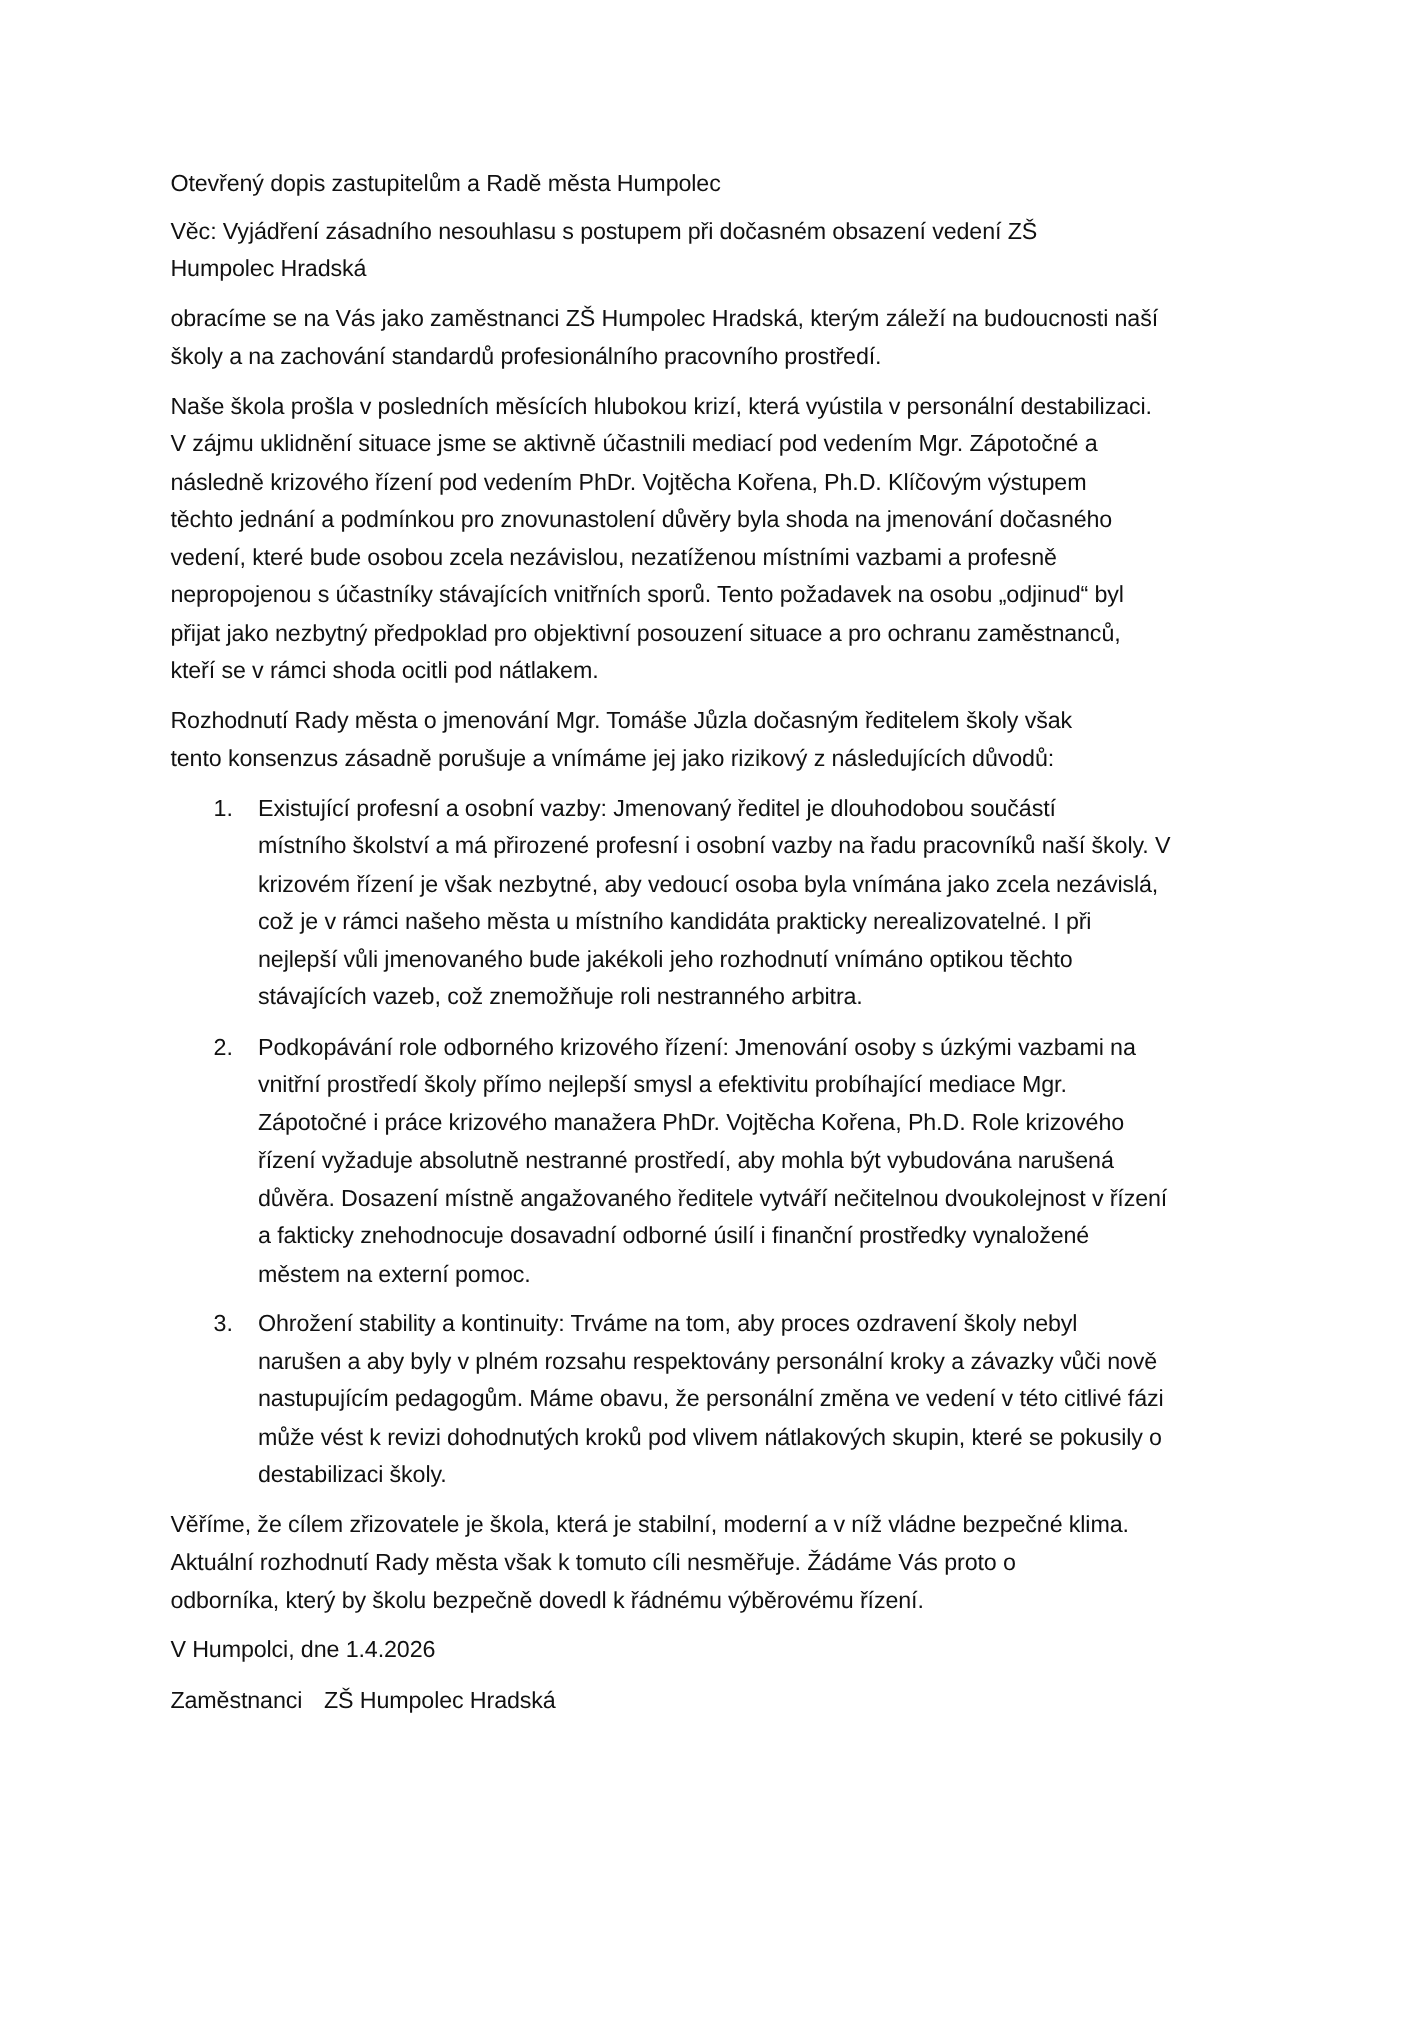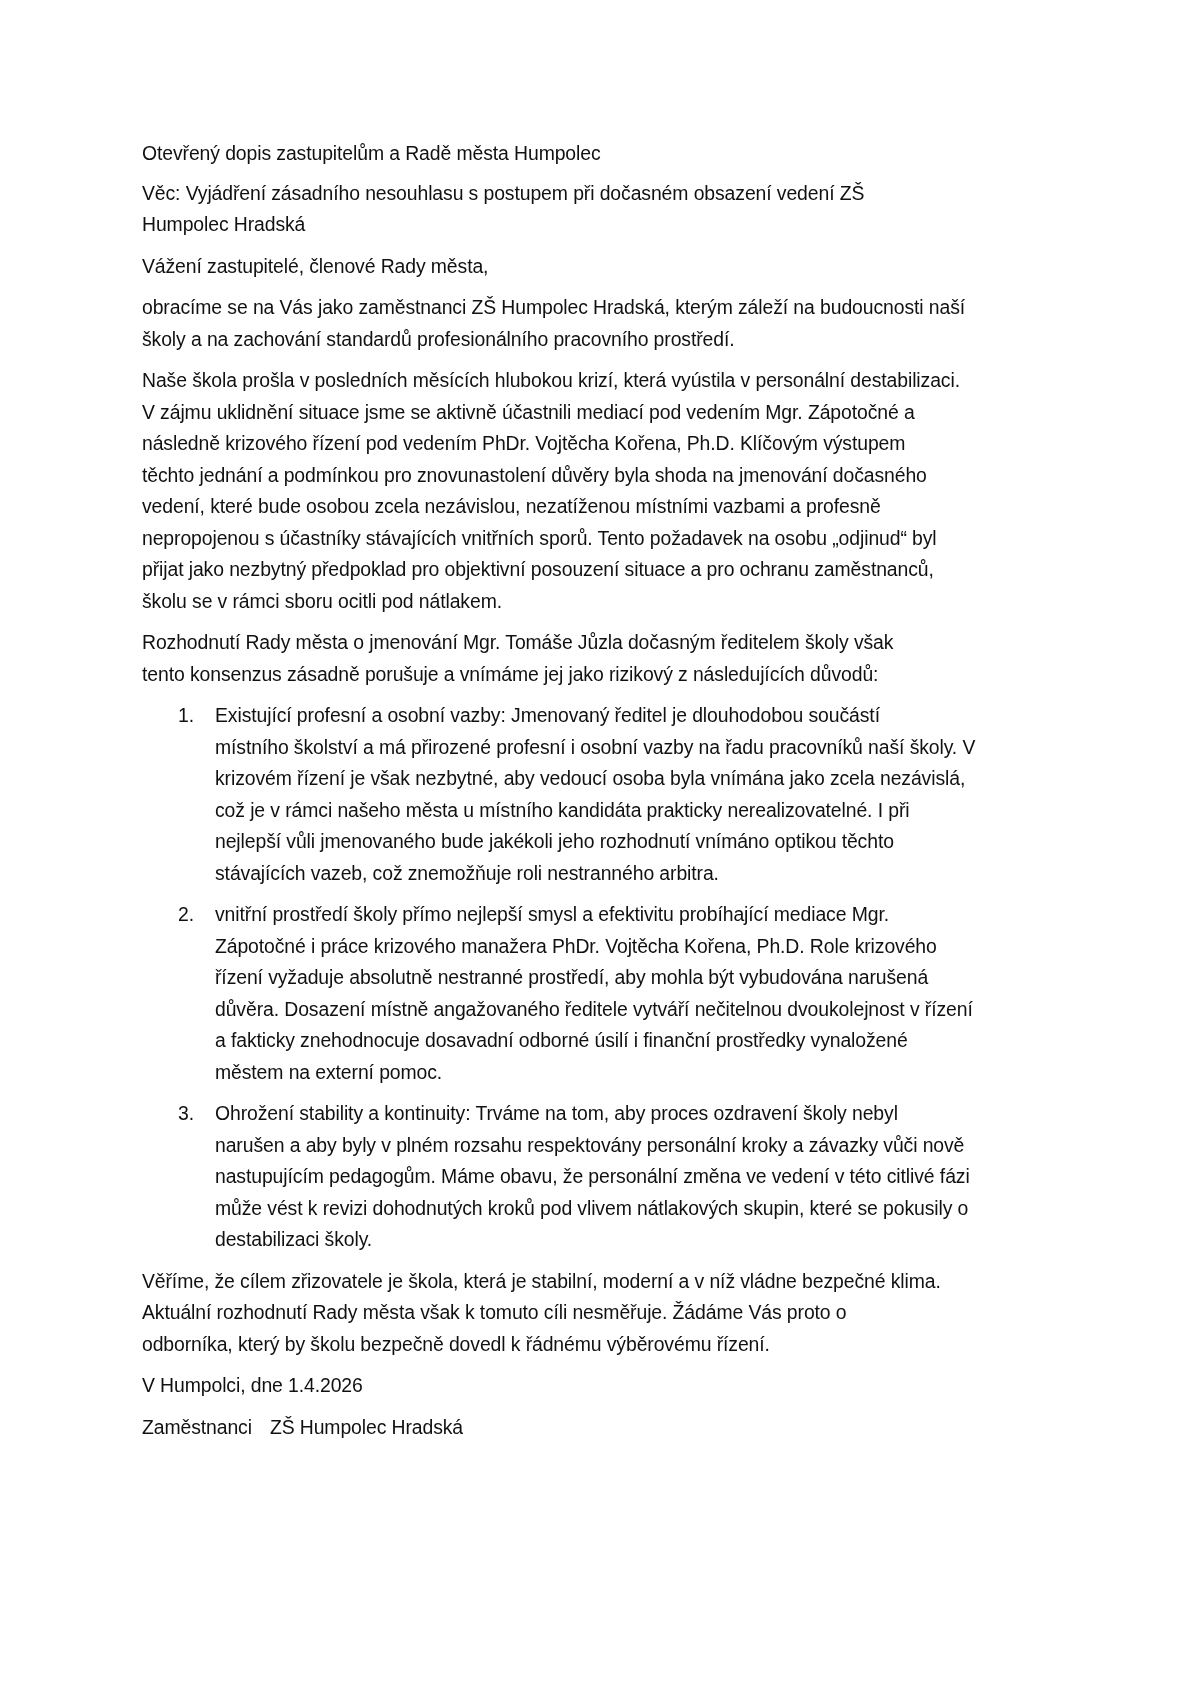--- a/index.html
+++ b/index.html
@@ -49,57 +49,55 @@
 
   <p class="para title bold">
     <span class="line">Otevřený dopis zastupitelům a Radě města Humpolec</span>
   </p>
 
   <p class="para subject bold">
     <span class="line">Věc: Vyjádření zásadního nesouhlasu s postupem při dočasném obsazení vedení ZŠ</span>
     <span class="line">Humpolec Hradská</span>
   </p>
 
-  <p class="para">
-    <span class="line">Vážení zastupitelé, členové Rady města,</span>
-  </p>
 
   <p class="para">
     <span class="line">obracíme se na Vás jako zaměstnanci ZŠ Humpolec Hradská, kterým záleží na budoucnosti naší</span>
     <span class="line">školy a na zachování standardů profesionálního pracovního prostředí.</span>
   </p>
 
   <p class="para">
     <span class="line">Naše škola prošla v posledních měsících hlubokou krizí, která vyústila v personální destabilizaci.</span>
     <span class="line"><span>V zájmu uklidnění situace jsme se aktivně účastnili mediací pod vedením </span><span class="bold">Mgr. Zápotočné</span><span> a</span></span>
     <span class="line"><span>následně krizového řízení pod vedením </span><span class="bold">PhDr. Vojtěcha Kořena, Ph.D.</span><span> Klíčovým výstupem</span></span>
     <span class="line">těchto jednání a podmínkou pro znovunastolení důvěry byla shoda na jmenování dočasného</span>
     <span class="line">vedení, které bude osobou zcela nezávislou, nezatíženou místními vazbami a profesně</span>
     <span class="line">nepropojenou s účastníky stávajících vnitřních sporů. Tento požadavek na osobu „odjinud“ byl</span>
     <span class="line">přijat jako nezbytný předpoklad pro objektivní posouzení situace a pro ochranu zaměstnanců,</span>
-    <span class="line">školu se v rámci sboru ocitli pod nátlakem.</span>
+    <span class="line">kteří se v rámci shoda ocitli pod nátlakem.</span>
   </p>
 
   <p class="para bold">
     <span class="line">Rozhodnutí Rady města o jmenování Mgr. Tomáše Jůzla dočasným ředitelem školy však</span>
     <span class="line">tento konsenzus zásadně porušuje a vnímáme jej jako rizikový z následujících důvodů:</span>
   </p>
 
   <ol class="reasons">
     <li>
       <span class="num">1.</span>
       <span class="line"><span class="bold">Existující profesní a osobní vazby:</span><span> Jmenovaný ředitel je dlouhodobou součástí</span></span>
       <span class="line">místního školství a má přirozené profesní i osobní vazby na řadu pracovníků naší školy. V</span>
       <span class="line">krizovém řízení je však nezbytné, aby vedoucí osoba byla vnímána jako zcela nezávislá,</span>
       <span class="line">což je v rámci našeho města u místního kandidáta prakticky nerealizovatelné. I při</span>
       <span class="line">nejlepší vůli jmenovaného bude jakékoli jeho rozhodnutí vnímáno optikou těchto</span>
       <span class="line">stávajících vazeb, což znemožňuje roli nestranného arbitra.</span>
     </li>
     <li>
       <span class="num">2.</span>
+      <span class="line"><span class="bold">Podkopávání role odborného krizového řízení:</span><span> Jmenování osoby s úzkými vazbami na</span></span>
       <span class="line"><span>vnitřní prostředí školy přímo nejlepší smysl a efektivitu probíhající mediace </span><span class="bold">Mgr.</span></span>
       <span class="line"><span class="bold">Zápotočné</span><span> i práce krizového manažera </span><span class="bold">PhDr. Vojtěcha Kořena, Ph.D.</span><span> Role krizového</span></span>
       <span class="line">řízení vyžaduje absolutně nestranné prostředí, aby mohla být vybudována narušená</span>
       <span class="line">důvěra. Dosazení místně angažovaného ředitele vytváří nečitelnou dvoukolejnost v řízení</span>
       <span class="line">a fakticky znehodnocuje dosavadní odborné úsilí i finanční prostředky vynaložené</span>
       <span class="line">městem na externí pomoc.</span>
     </li>
     <li>
       <span class="num">3.</span>
       <span class="line"><span class="bold">Ohrožení stability a kontinuity:</span><span> Trváme na tom, aby proces ozdravení školy nebyl</span></span>

